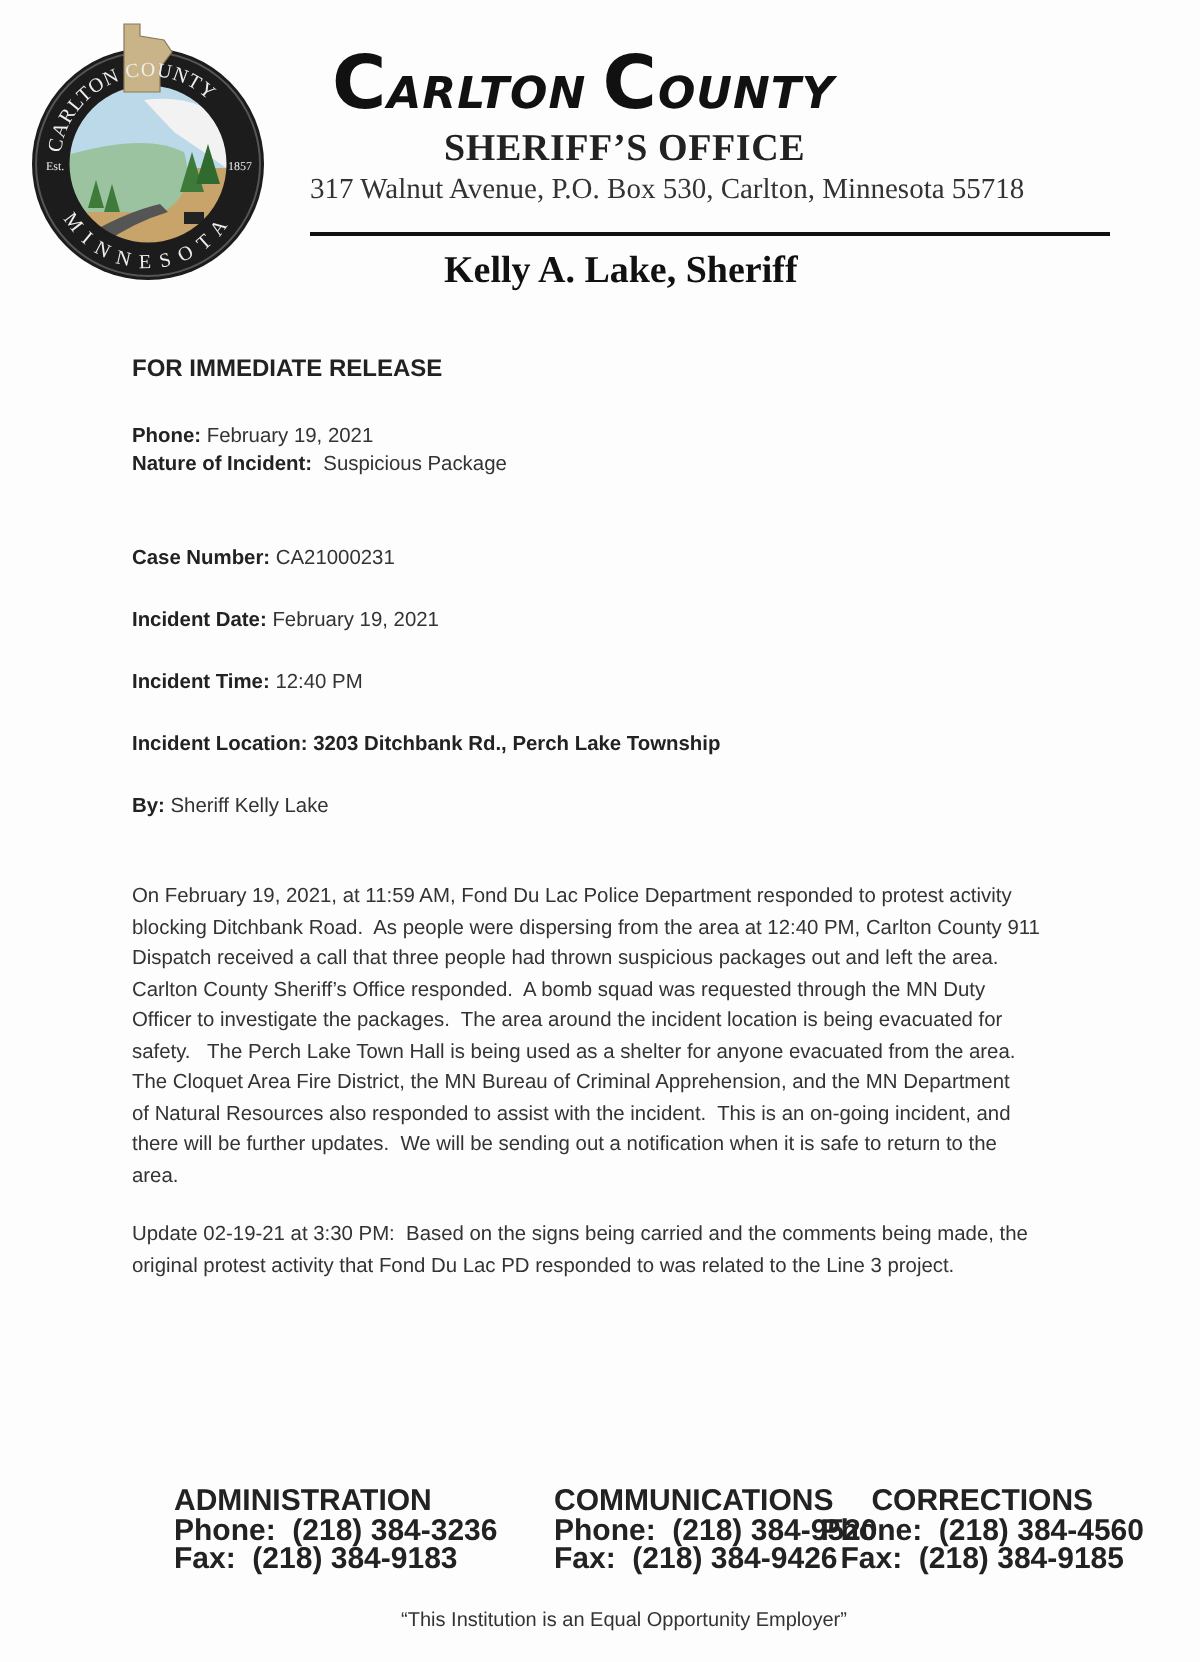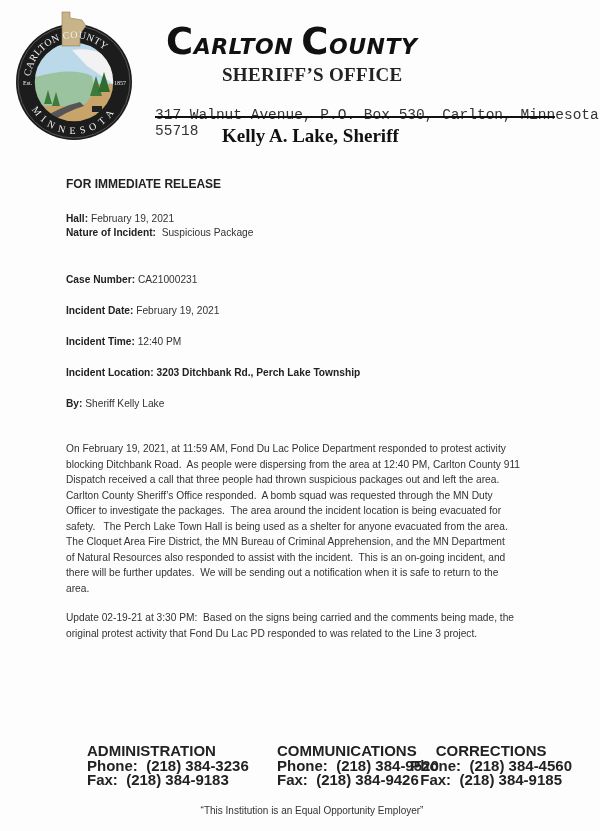--- a/index.html
+++ b/index.html
@@ -13,22 +13,22 @@
     font-family: "DejaVu Sans", sans-serif; font-weight: bold; font-size: 35px;
     letter-spacing: 0.5px; color: #111;
   }
   .hdr-title .big { font-size: 37px; }
   .hdr-title .sm { font-size: 22px; font-style: italic; }
   .hdr-sub {
     position: absolute; left: 222px; top: 64px; font-family: "Liberation Serif", serif;
     font-weight: bold; font-size: 19px; color: #222; letter-spacing: 0.3px;
   }
   .hdr-addr {
-    position: absolute; left: 155px; top: 87px; font-family: Liberation Mono, monospace;
-    font-size: 14.5px; color: #333; margin-top: 20px;
+    position: absolute; left: 155px; top: 87px; font-family: Liberation Serif, serif;
+    font-size: 14.5px; color: #333;
   }
   .hdr-rule { position: absolute; left: 155px; top: 116px; width: 400px; height: 2px; background: #111; }
   .hdr-sheriff {
     position: absolute; left: 222px; top: 125px; font-family: "Liberation Serif", serif;
     font-weight: bold; font-size: 19px; color: #111;
   }
   .body-text { font-family: Liberation Sans, sans-serif; font-size: 10.2px; color: #333; margin-left: 12px; }
   .release { position: absolute; left: 54px; top: 177px; font-size: 12px; font-weight: bold; color: #222; }
   .field { position: absolute; left: 54px; }
   .field b { color: #222; }
@@ -79,21 +79,21 @@
 </svg>
 
 <div class="hdr-title"><span class="big">C</span><span class="sm">ARLTON </span><span class="big">C</span><span class="sm">OUNTY</span></div>
 <div class="hdr-sub">SHERIFF’S OFFICE</div>
 <div class="hdr-addr">317 Walnut Avenue, P.O. Box 530, Carlton, Minnesota 55718</div>
 <div class="hdr-rule"></div>
 <div class="hdr-sheriff">Kelly A. Lake, Sheriff</div>
 
 <div class="body-text release">FOR IMMEDIATE RELEASE</div>
 
-<div class="body-text field" style="top:213px"><b>Hall:</b><span> February 19, 2021</span></div>
+<div class="body-text field" style="top:213px"><b>Phone:</b><span> February 19, 2021</span></div>
 <div class="body-text field" style="top:227px"><b>Nature of Incident:</b><span style="white-space:pre">  Suspicious Package</span></div>
 <div class="body-text field" style="top:274px"><b>Case Number:</b><span> CA21000231</span></div>
 <div class="body-text field" style="top:305px"><b>Incident Date:</b><span> February 19, 2021</span></div>
 <div class="body-text field" style="top:336px"><b>Incident Time:</b><span> 12:40 PM</span></div>
 <div class="body-text field" style="top:367px;font-weight:bold;color:#222"><b>Incident Location:</b><span> 3203 Ditchbank Rd., Perch Lake Township</span></div>
 <div class="body-text field" style="top:398px"><b>By:</b><span> Sheriff Kelly Lake</span></div>
 
 <div class="body-text para" style="top:441px;white-space:pre"><div>On February 19, 2021, at 11:59 AM, Fond Du Lac Police Department responded to protest activity</div><div>blocking Ditchbank Road.  As people were dispersing from the area at 12:40 PM, Carlton County 911</div><div>Dispatch received a call that three people had thrown suspicious packages out and left the area.</div><div>Carlton County Sheriff’s Office responded.  A bomb squad was requested through the MN Duty</div><div>Officer to investigate the packages.  The area around the incident location is being evacuated for</div><div>safety.   The Perch Lake Town Hall is being used as a shelter for anyone evacuated from the area.</div><div>The Cloquet Area Fire District, the MN Bureau of Criminal Apprehension, and the MN Department</div><div>of Natural Resources also responded to assist with the incident.  This is an on-going incident, and</div><div>there will be further updates.  We will be sending out a notification when it is safe to return to the</div><div>area.</div></div>
 
 <div class="body-text para" style="top:610px;white-space:pre"><div>Update 02-19-21 at 3:30 PM:  Based on the signs being carried and the comments being made, the</div><div>original protest activity that Fond Du Lac PD responded to was related to the Line 3 project.</div></div>

